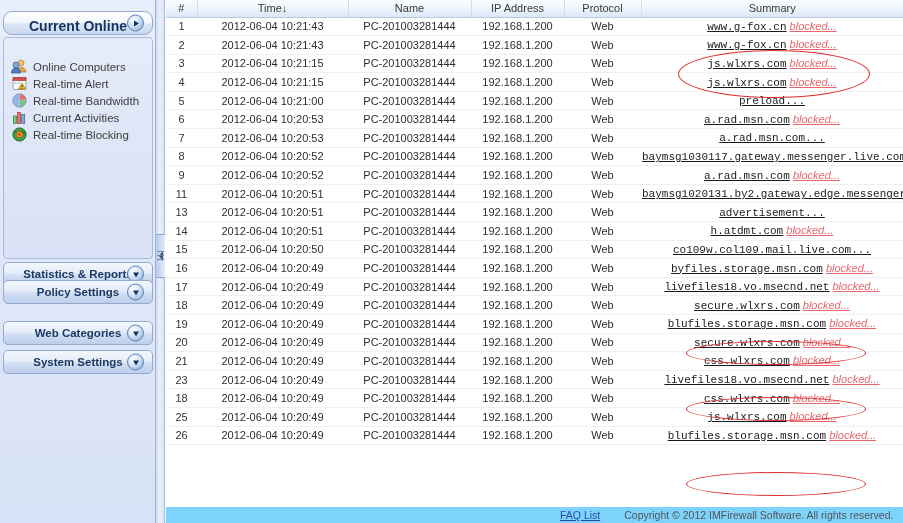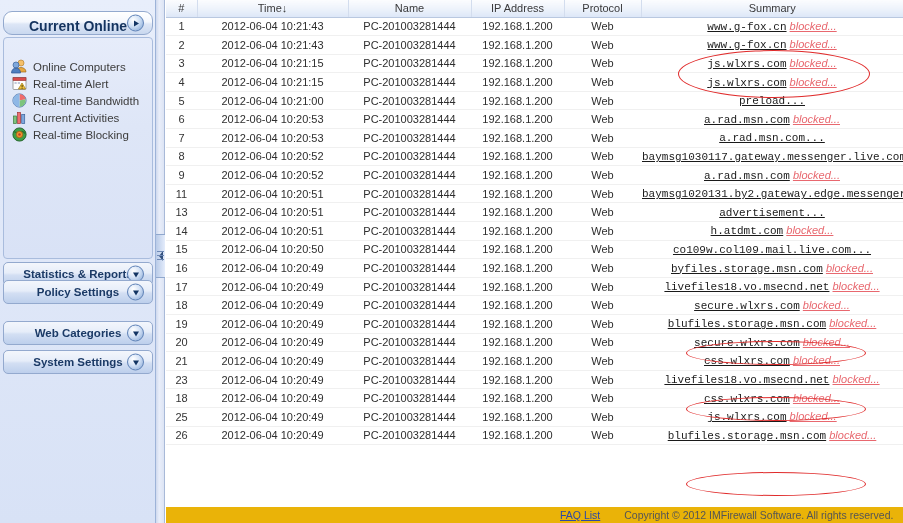--- a/index.html
+++ b/index.html
@@ -121,21 +121,21 @@
   .sum .blk{color:#e8686f;text-decoration:underline;font-style:italic;}
 
   
   .ink{position:absolute;border:1.4px solid #e02b2b;border-radius:50%;
        pointer-events:none;background:transparent;}
 
   
   #footer{
     position:absolute;left:166px;bottom:0;width:737px;height:16px;
     font-size:10.5px;color:#4a4a4a;display:flex;align-items:center;
-    background:#eab308;
+    background:#7dd3fc;
   }
   #footer .faq{color:#2c49a6;text-decoration:underline;margin-left:394px;cursor:pointer;}
   #footer .copy{margin-left:24px;color:#555;}
 </style>
 </head>
 <body>
 
 <div id="app">
 
   <div id="sidebar">

